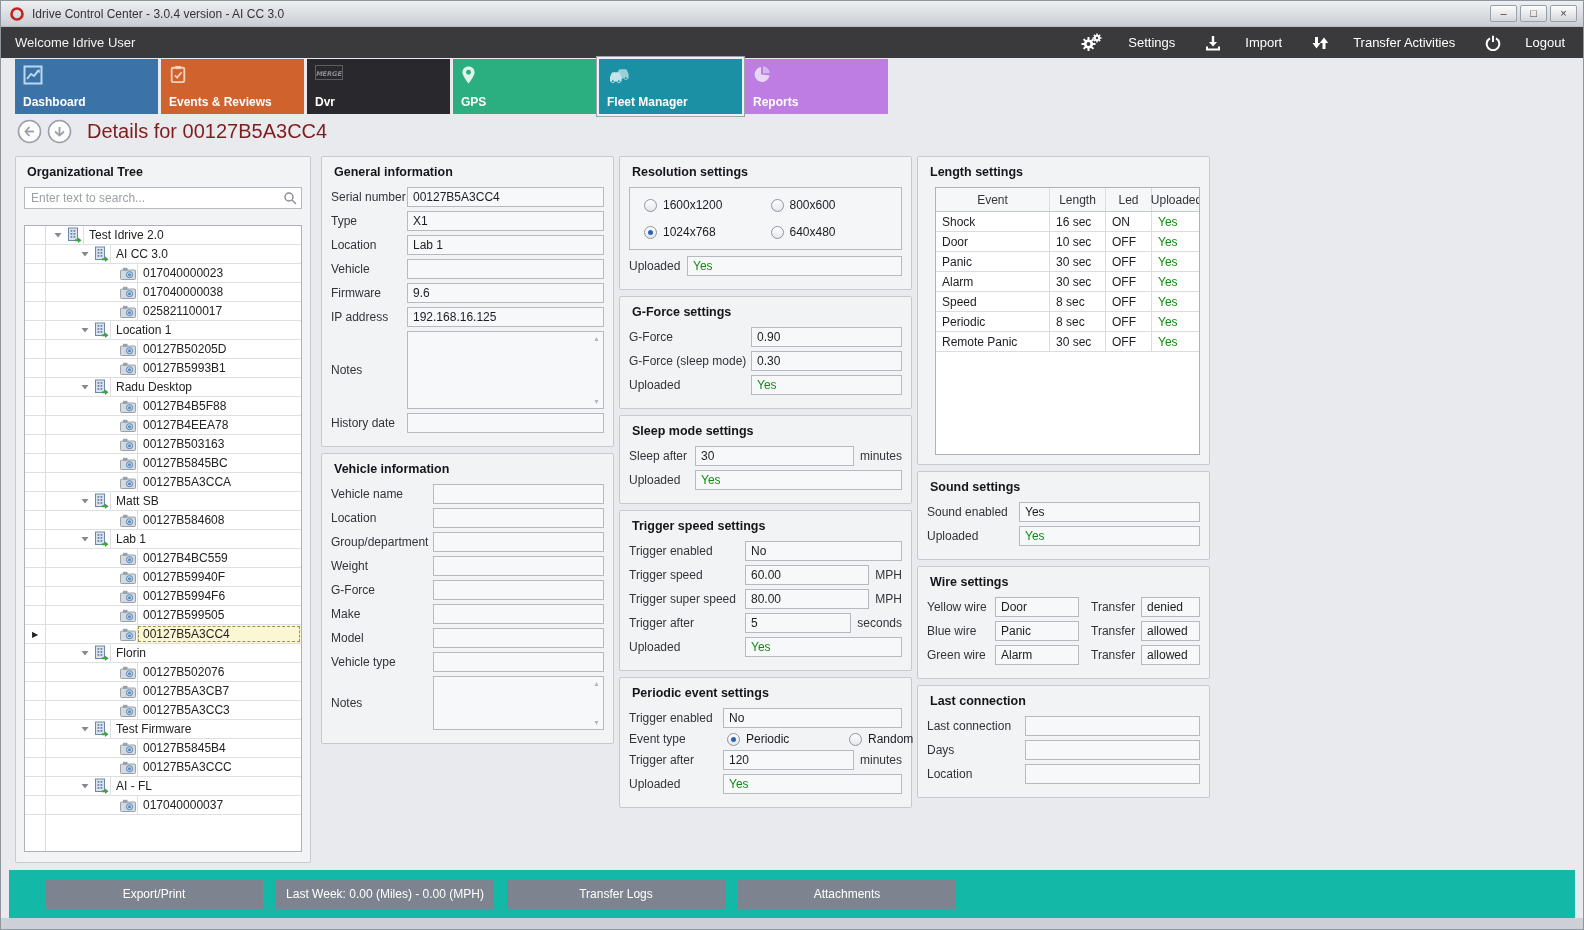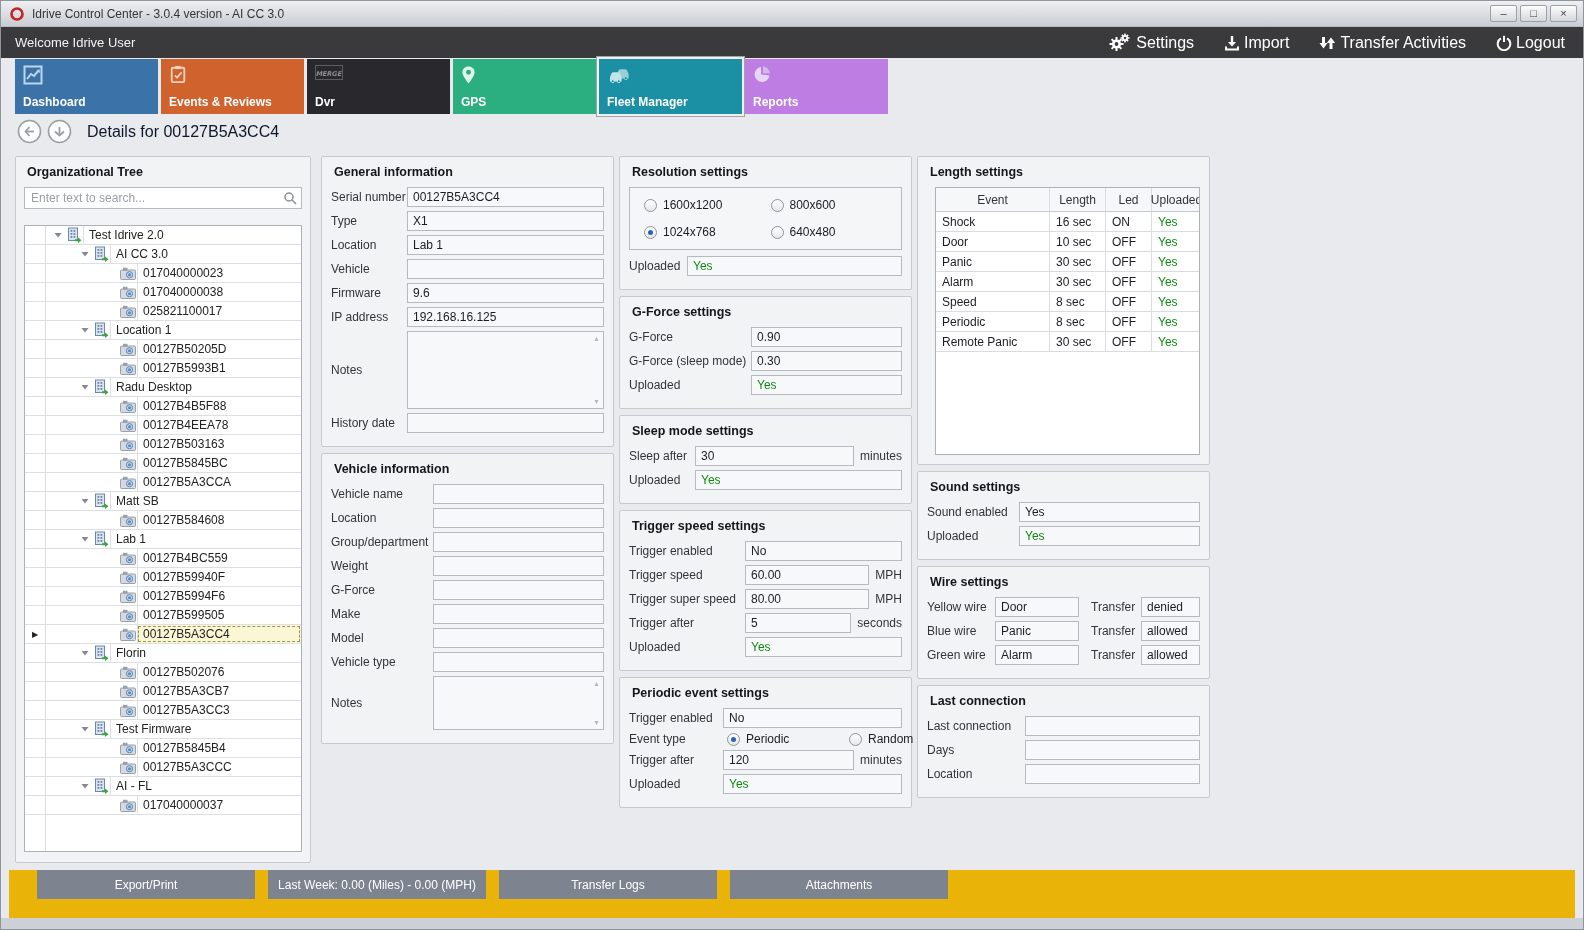--- a/index.html
+++ b/index.html
@@ -10,34 +10,34 @@
   .titlebar{position:absolute;left:0;top:0;right:0;height:26px;background:linear-gradient(#eef0f2,#c9cdd3);display:flex;align-items:center;padding:0 6px 0 8px;border-bottom:1px solid #b9bdc3;}
   .appicon{width:16px;height:16px;margin-right:7px;flex:none;display:inline-flex;}
   .apptitle{font-size:12px;font-weight:normal;color:#33343a;flex:1;white-space:nowrap;}
   .winbtns{display:flex;}
   .wbtn{width:27px;height:17px;border:1px solid #9aa0a8;border-radius:2px;background:linear-gradient(#fdfdfd,#d4d7db);font-size:11px;line-height:1;color:#3a3a40;display:flex;align-items:center;justify-content:center;margin-left:3px;cursor:default;}
 
   
   .toolbar{position:absolute;left:0;top:26px;right:0;height:31px;background:#3a3a3c;display:flex;align-items:center;padding:0 18px 0 14px;}
   .welcome{color:#f2f2f2;font-size:13px;flex:1;}
   .tbactions{display:flex;align-items:center;gap:30px;}
-  .tbact{display:flex;align-items:center;gap:4px;color:#fff;font-size:16px;cursor:default;justify-content:center;}
+  .tbact{display:flex;align-items:center;gap:24px;color:#fff;font-size:13px;cursor:default;justify-content:center;}
   .tbact .tbicon{display:inline-flex;align-items:center;}
 
   
   .tabsrow{position:absolute;left:14px;top:58px;display:flex;gap:3px;}
   .tab{width:143px;height:55px;position:relative;flex:none;cursor:default;}
   .tab .tabicon{position:absolute;left:8px;top:6px;display:inline-flex;}
   .tab .tablabel{position:absolute;left:8px;bottom:5px;color:#fff;font-size:12px;font-weight:bold;white-space:nowrap;}
   .tab.sel{box-shadow:0 0 0 2px #eef0f3,0 0 0 3px #9fa4ab;}
 
   
   .detailsrow{position:absolute;left:16px;top:118px;display:flex;align-items:center;gap:5px;}
   .circbtn{display:inline-flex;cursor:default;}
-  .dtitle{font-size:16px;color:#0f172a;margin-left:10px;}
+  .dtitle{font-size:20px;color:#7f1d1d;margin-left:10px;}
 
   
   .treepanel{position:absolute;left:14px;top:155px;width:296px;height:707px;background:#f2f3f5;border:1px solid #c6c9ce;border-radius:2px;padding:6px 8px 8px;}
   .ptitle{font-weight:bold;font-size:12.5px;color:#15151a;margin:2px 0 8px 3px;}
   .searchwrap{position:relative;height:33px;margin-bottom:5px;}
   .searchinput{width:100%;height:22px;border:1px solid #b6b9c0;background:#fff;font-size:12px;padding:0 22px 0 6px;color:#222;font-family:inherit;}
   .searchinput::placeholder{color:#9aa0a6;}
   .searchicon{position:absolute;right:5px;top:4px;}
   .treebox{position:relative;height:calc(100% - 64px);background:#fff;border:1px solid #aeb2b8;overflow:hidden;}
   .tgutbg{position:absolute;left:0;top:0;bottom:0;width:21px;border-right:1px solid #d9dce0;}
@@ -90,21 +90,21 @@
   .lc.green{color:#118a11;}
 
   
   .wrow{display:flex;align-items:center;margin-bottom:4px;}
   .wlab1{width:68px;}
   .winp1{flex:none;width:84px;}
   .wlab2{width:50px;margin-left:12px;padding-left:0;}
   .winp2{flex:1;}
 
   
-  .bottombar{position:absolute;left:8px;right:8px;top:869px;height:48px;background:#eab308;display:flex;padding-left:28px;}
+  .bottombar{position:absolute;left:8px;right:8px;top:869px;height:48px;background:#14b8a6;display:flex;align-items:center;padding-left:36px;}
   .bbtn{width:218px;height:29px;background:#7e8390;color:#fff;font-size:12px;display:flex;align-items:center;justify-content:center;margin-right:13px;flex:none;cursor:default;}
   .bottomstrip{position:absolute;left:0;right:0;top:917px;height:12px;background:#cdd1d7;}
 </style>
 </head>
 <body>
 
 <div class="window">
   <div class="titlebar">
     <span class="appicon">
       <svg width="16" height="16" viewBox="0 0 16 16">

